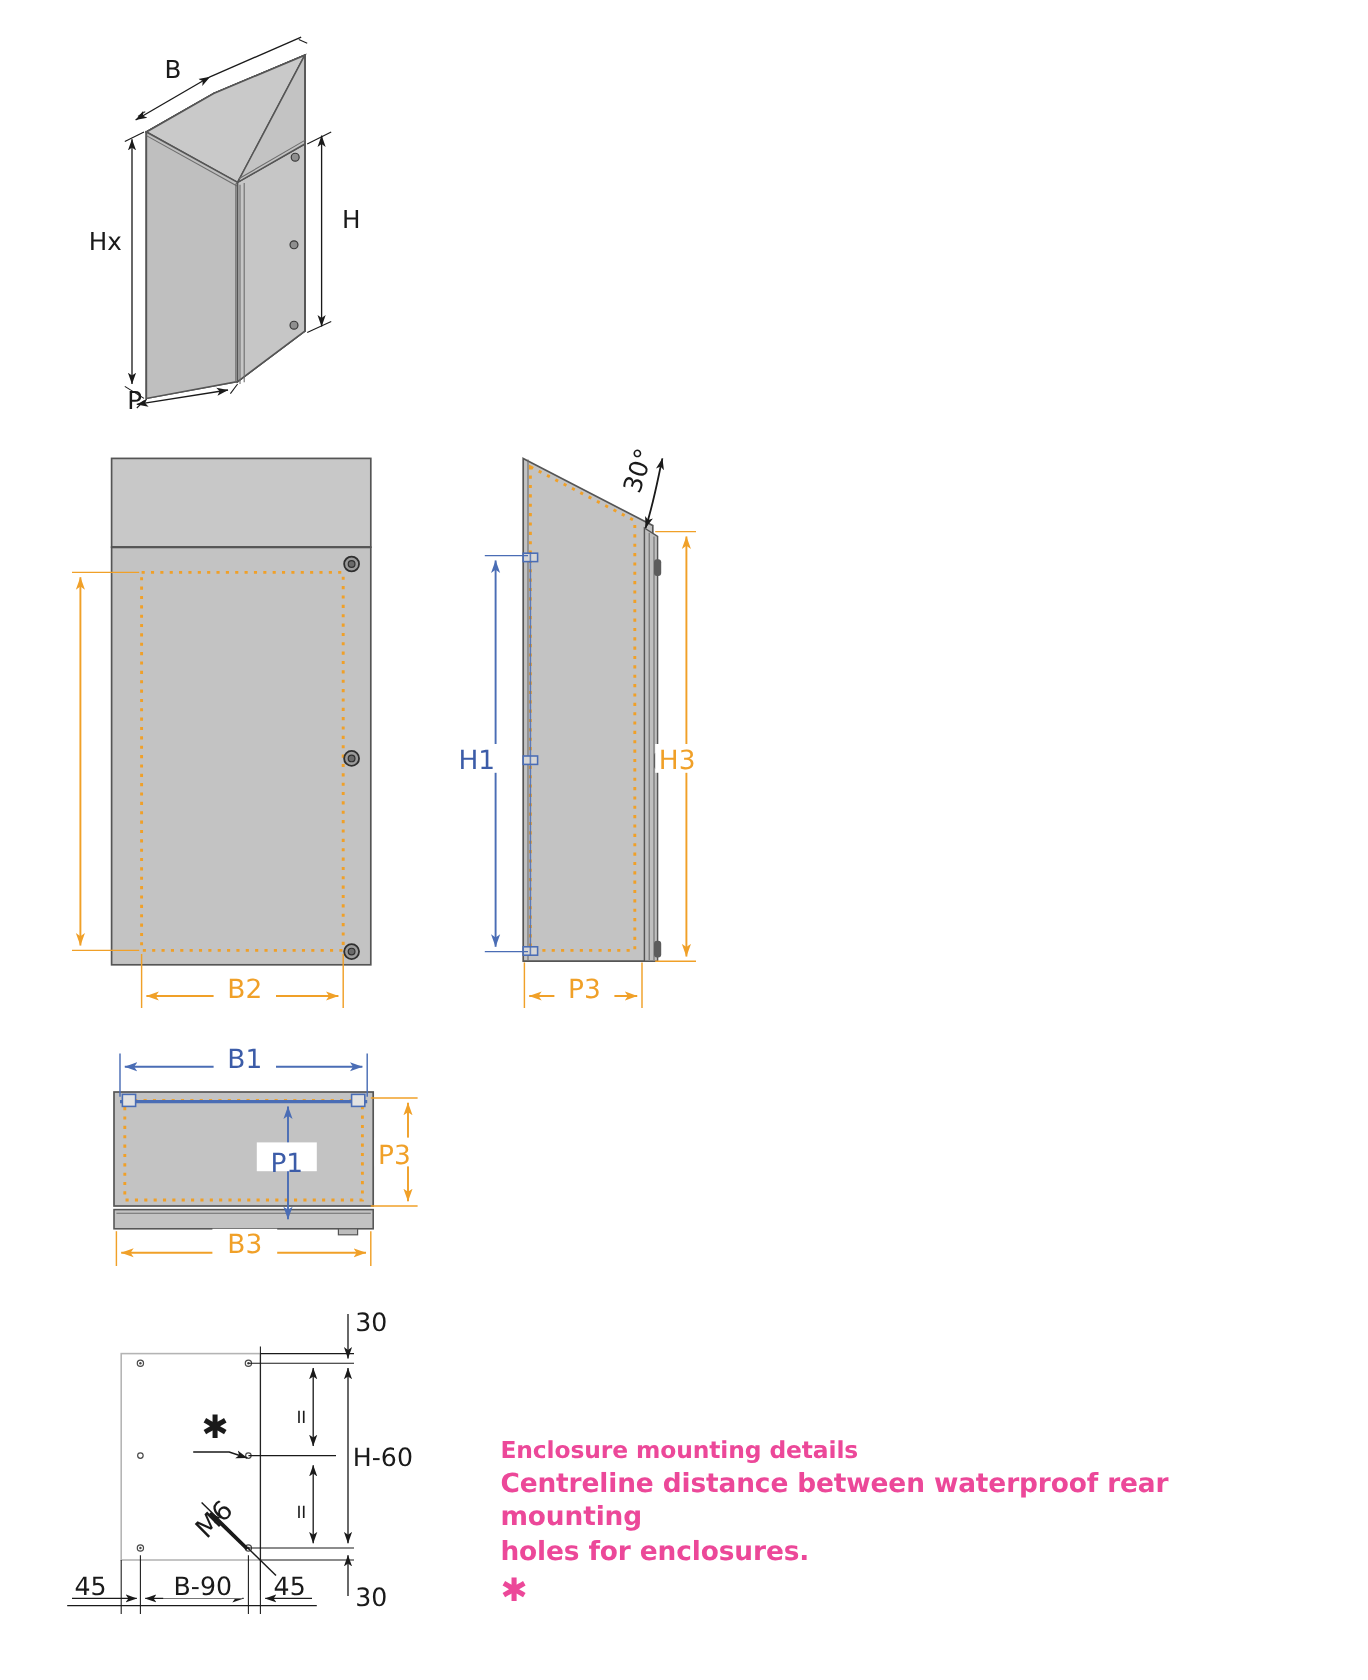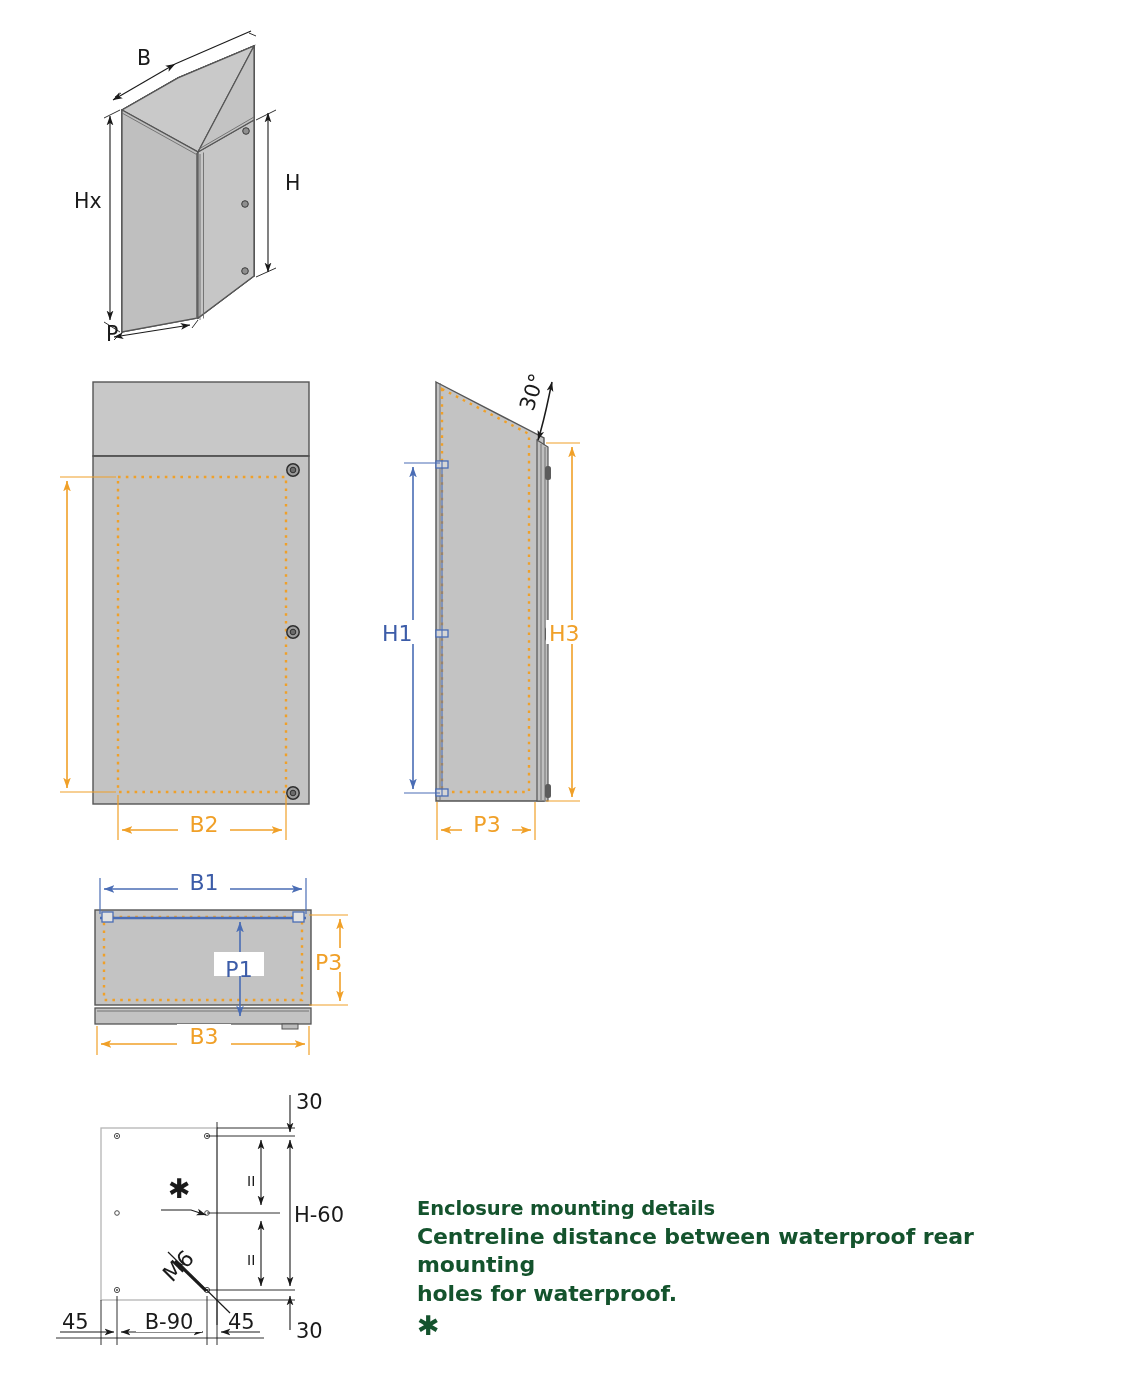--- a/index.html
+++ b/index.html
@@ -44,21 +44,21 @@
     stroke-width: 2.4;
     stroke-dasharray: 2.6 5.2;
     stroke-linecap: butt;
   }
 
   .text-block {
     position: absolute;
     left: 417px;
     top: 1196px;
     width: 640px;
-    color: #14532d;
+    color: #ec4899;
   }
   .tb-title {
     font-size: 19.5px;
     font-weight: bold;
     letter-spacing: -0.1px;
     margin: 0 0 1px 0;
     line-height: 1.32;
   }
   .tb-line {
     font-size: 22px;
@@ -409,17 +409,17 @@
       <text x="228" y="1329" font-size="21" class="dim-black">45</text>
     </g>
   </g>
 
 </svg>
 </div>
 
 <div class="text-block">
   <p class="tb-title">Enclosure mounting details</p>
   <p class="tb-line">Centreline distance between waterproof rear mounting</p>
-  <p class="tb-line">holes for waterproof.</p>
+  <p class="tb-line">holes for enclosures.</p>
   <p class="tb-note">
     <span class="tb-star">✱</span>
   </p>
 </div>
 
 </body></html>

